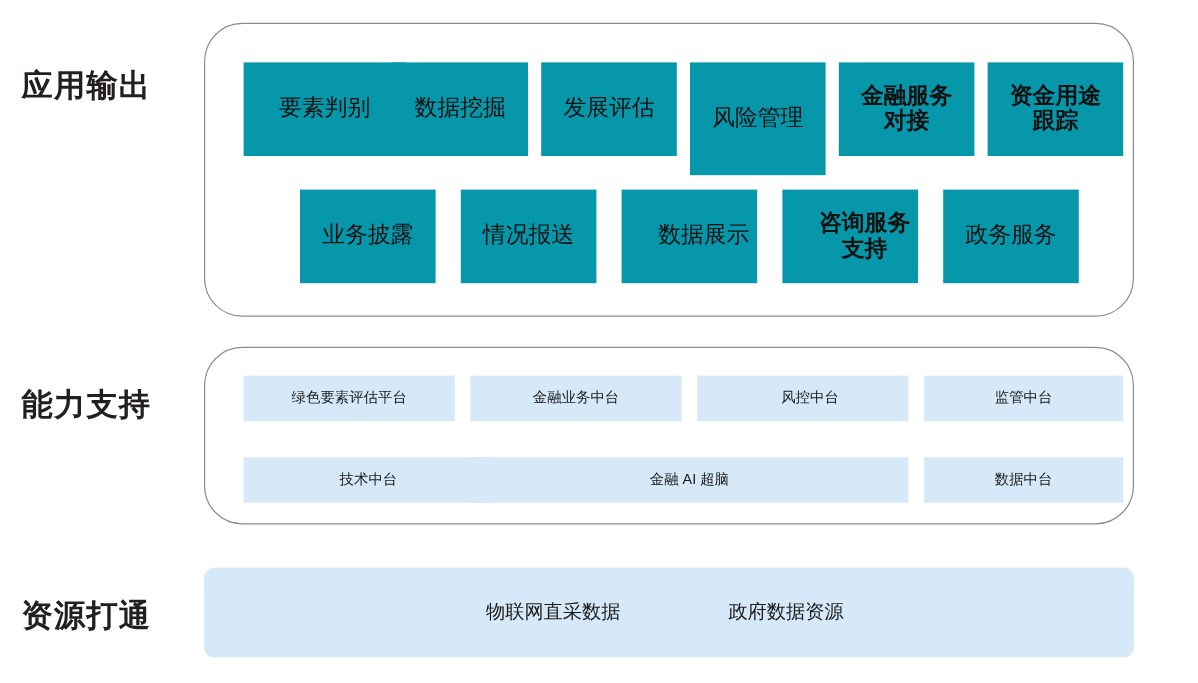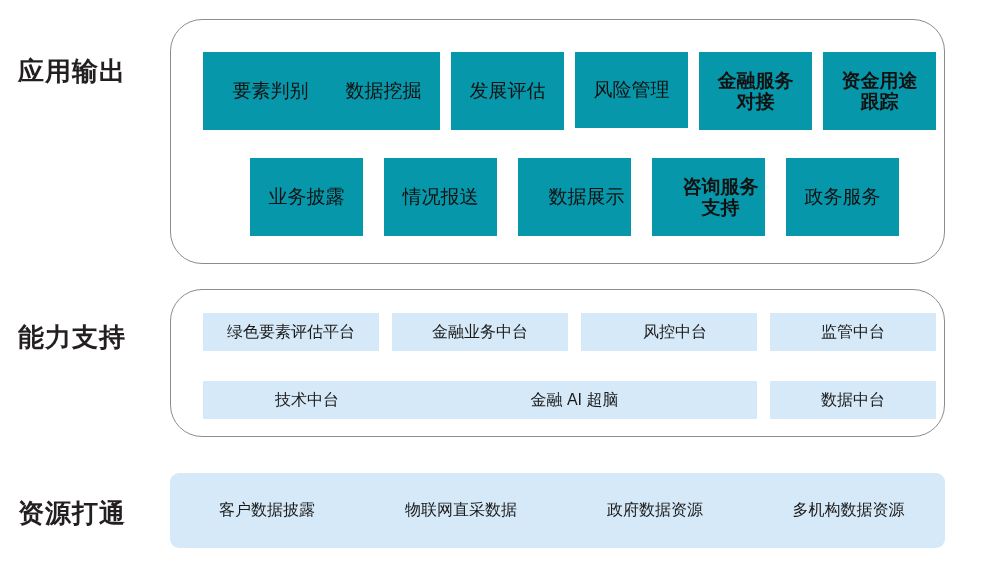--- a/index.html
+++ b/index.html
@@ -36,21 +36,21 @@
     font-size:19px;
     display:flex;align-items:center;justify-content:center;
     text-align:center;line-height:1.12;
     box-sizing:border-box;
   }
   
   .chip-blue{
     position:absolute;
     background:#d6e9f8;
     color:#1a1a1a;
-    font-size:16px;
+    font-size:12px;
     display:flex;align-items:center;justify-content:center;
     text-align:center;line-height:1.15;
     box-sizing:border-box;
   }
 
   
   .resource-bar{
     position:absolute;
     background:#d6e9f8;
     border-radius:9px;
@@ -76,21 +76,21 @@
 
     <div class="chip-teal" style="left:203px;top:52px;width:135px;height:78px;">
       <span>要素判别</span>
     </div>
     <div class="chip-teal" style="left:327px;top:52px;width:113px;height:78px;">
       <span>数据挖掘</span>
     </div>
     <div class="chip-teal" style="left:451px;top:52px;width:113px;height:78px;">
       <span>发展评估</span>
     </div>
-    <div class="chip-teal" style="left:575px;top:52px;width:113px;height:76px;">
+    <div class="chip-teal" style="left:575px;top:52px;width:113px;height:94px;">
       <span>风险管理</span>
     </div>
     <div class="chip-teal" style="left:699px;top:52px;width:113px;height:78px;">
       <span>
         <span class="line2">金融服务</span>
         <span class="line2">对接</span>
       </span>
     </div>
     <div class="chip-teal" style="left:823px;top:52px;width:113px;height:78px;">
       <span>
@@ -145,28 +145,22 @@
     </div>
     <div class="chip-blue" style="left:770px;top:381px;width:166px;height:38px;">
       <span>数据中台</span>
     </div>
   </div>
 
   <div class="tier">
     <div class="tier-label" style="top:496px;">资源打通</div>
 
     <div class="resource-bar" style="left:170px;top:473px;width:775px;height:75px;">
-      <div class="resource-item" style="left:0px;width:194px;">
-        <span>客户数据披露</span>
-      </div>
       <div class="resource-item" style="left:194px;width:194px;">
         <span>物联网直采数据</span>
       </div>
       <div class="resource-item" style="left:388px;width:194px;">
         <span>政府数据资源</span>
-      </div>
-      <div class="resource-item" style="left:582px;width:193px;">
-        <span>多机构数据资源</span>
       </div>
     </div>
   </div>
 
 </div>
 
 </body></html>

